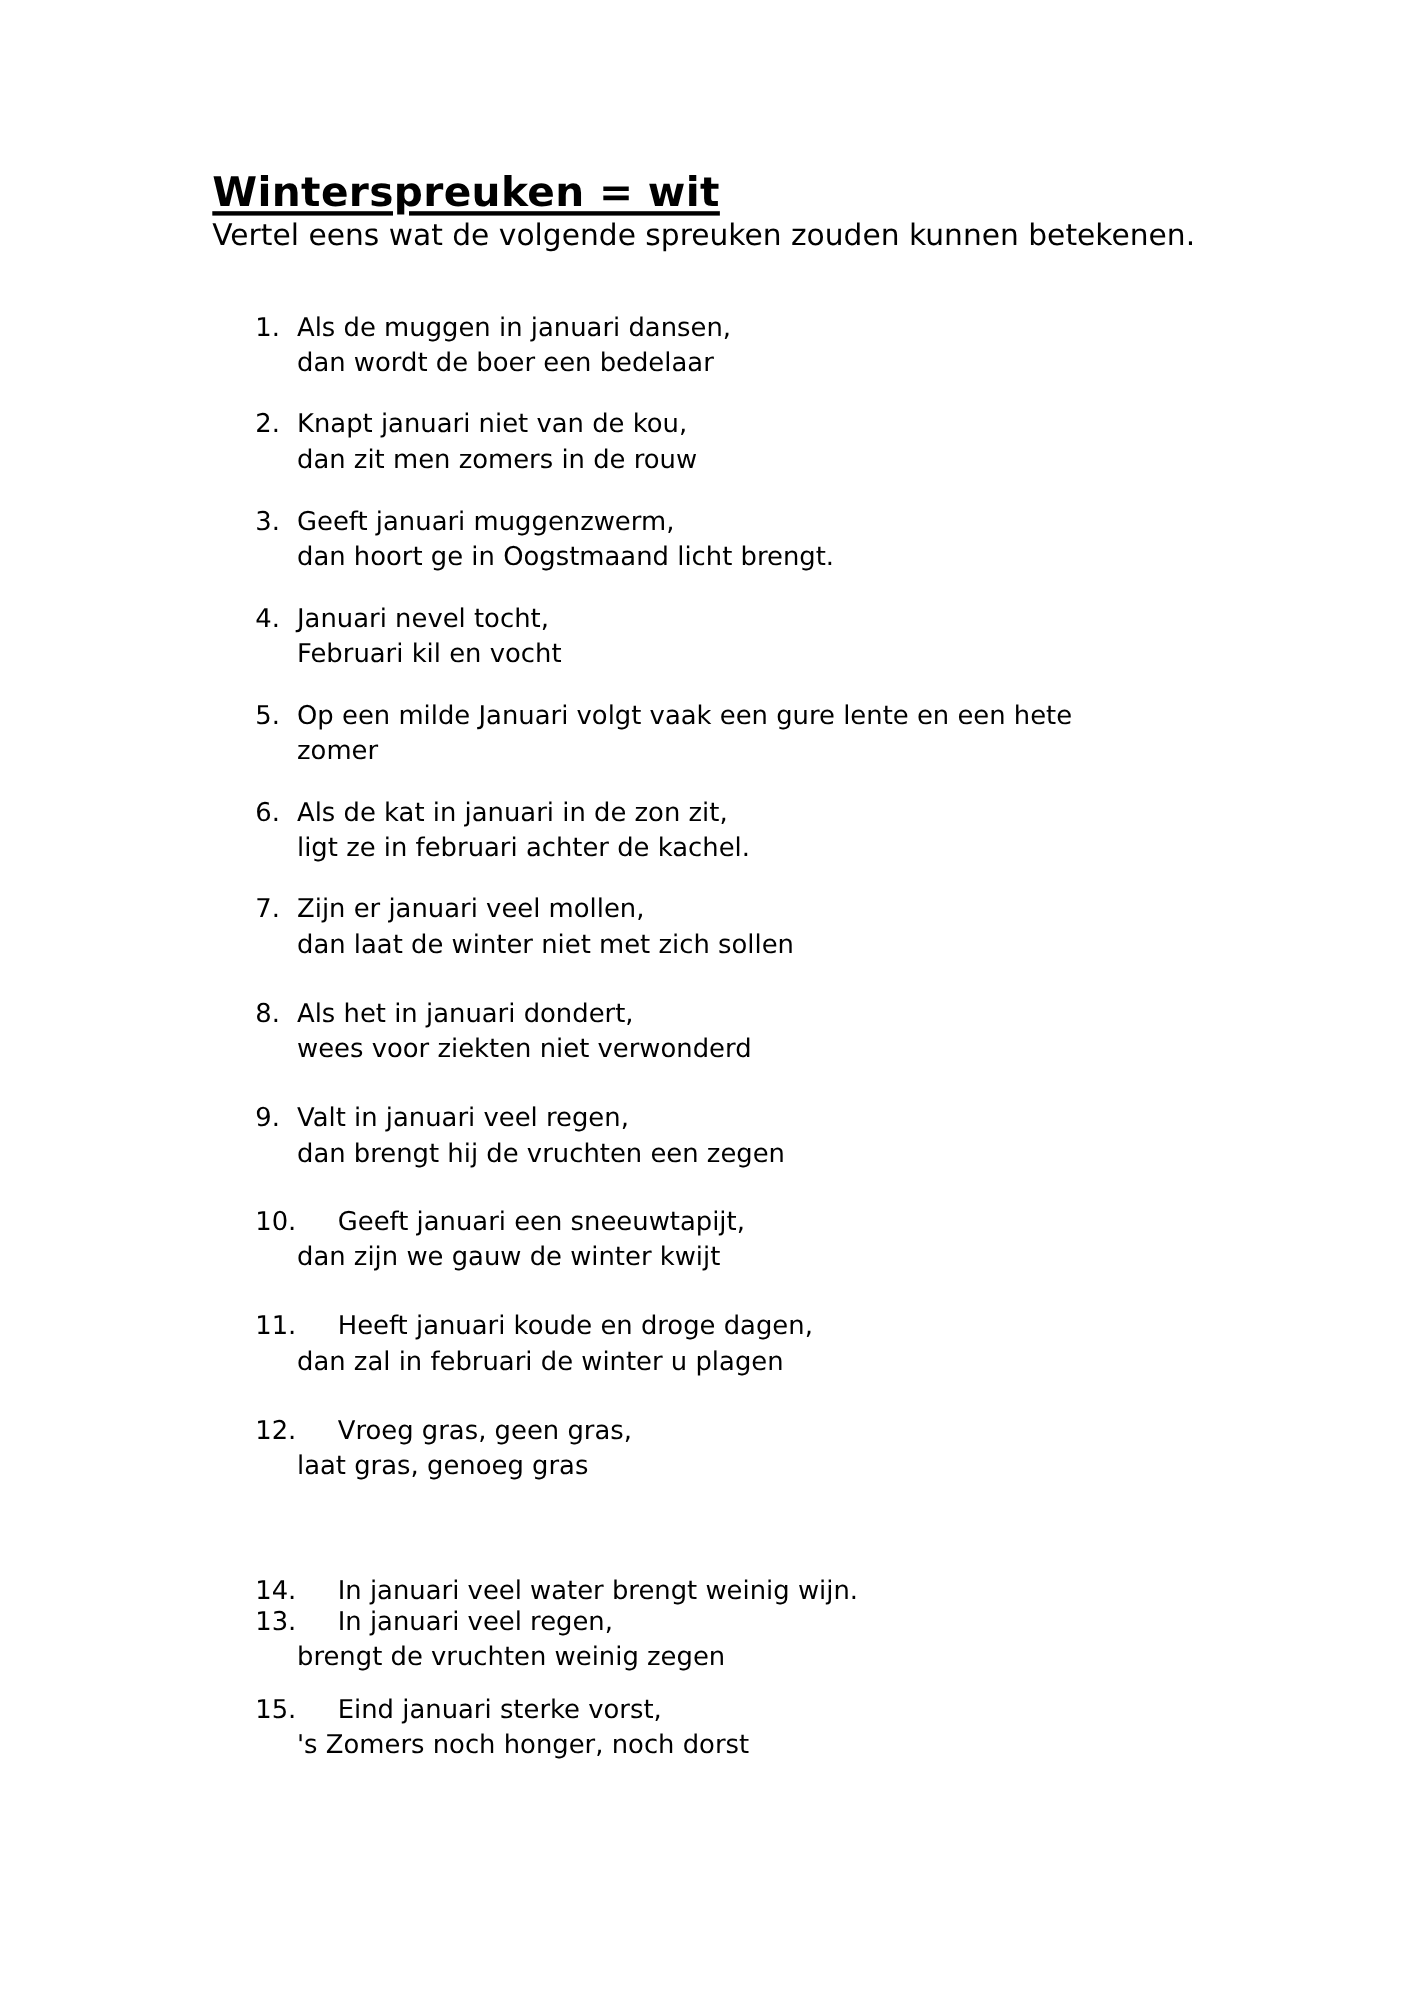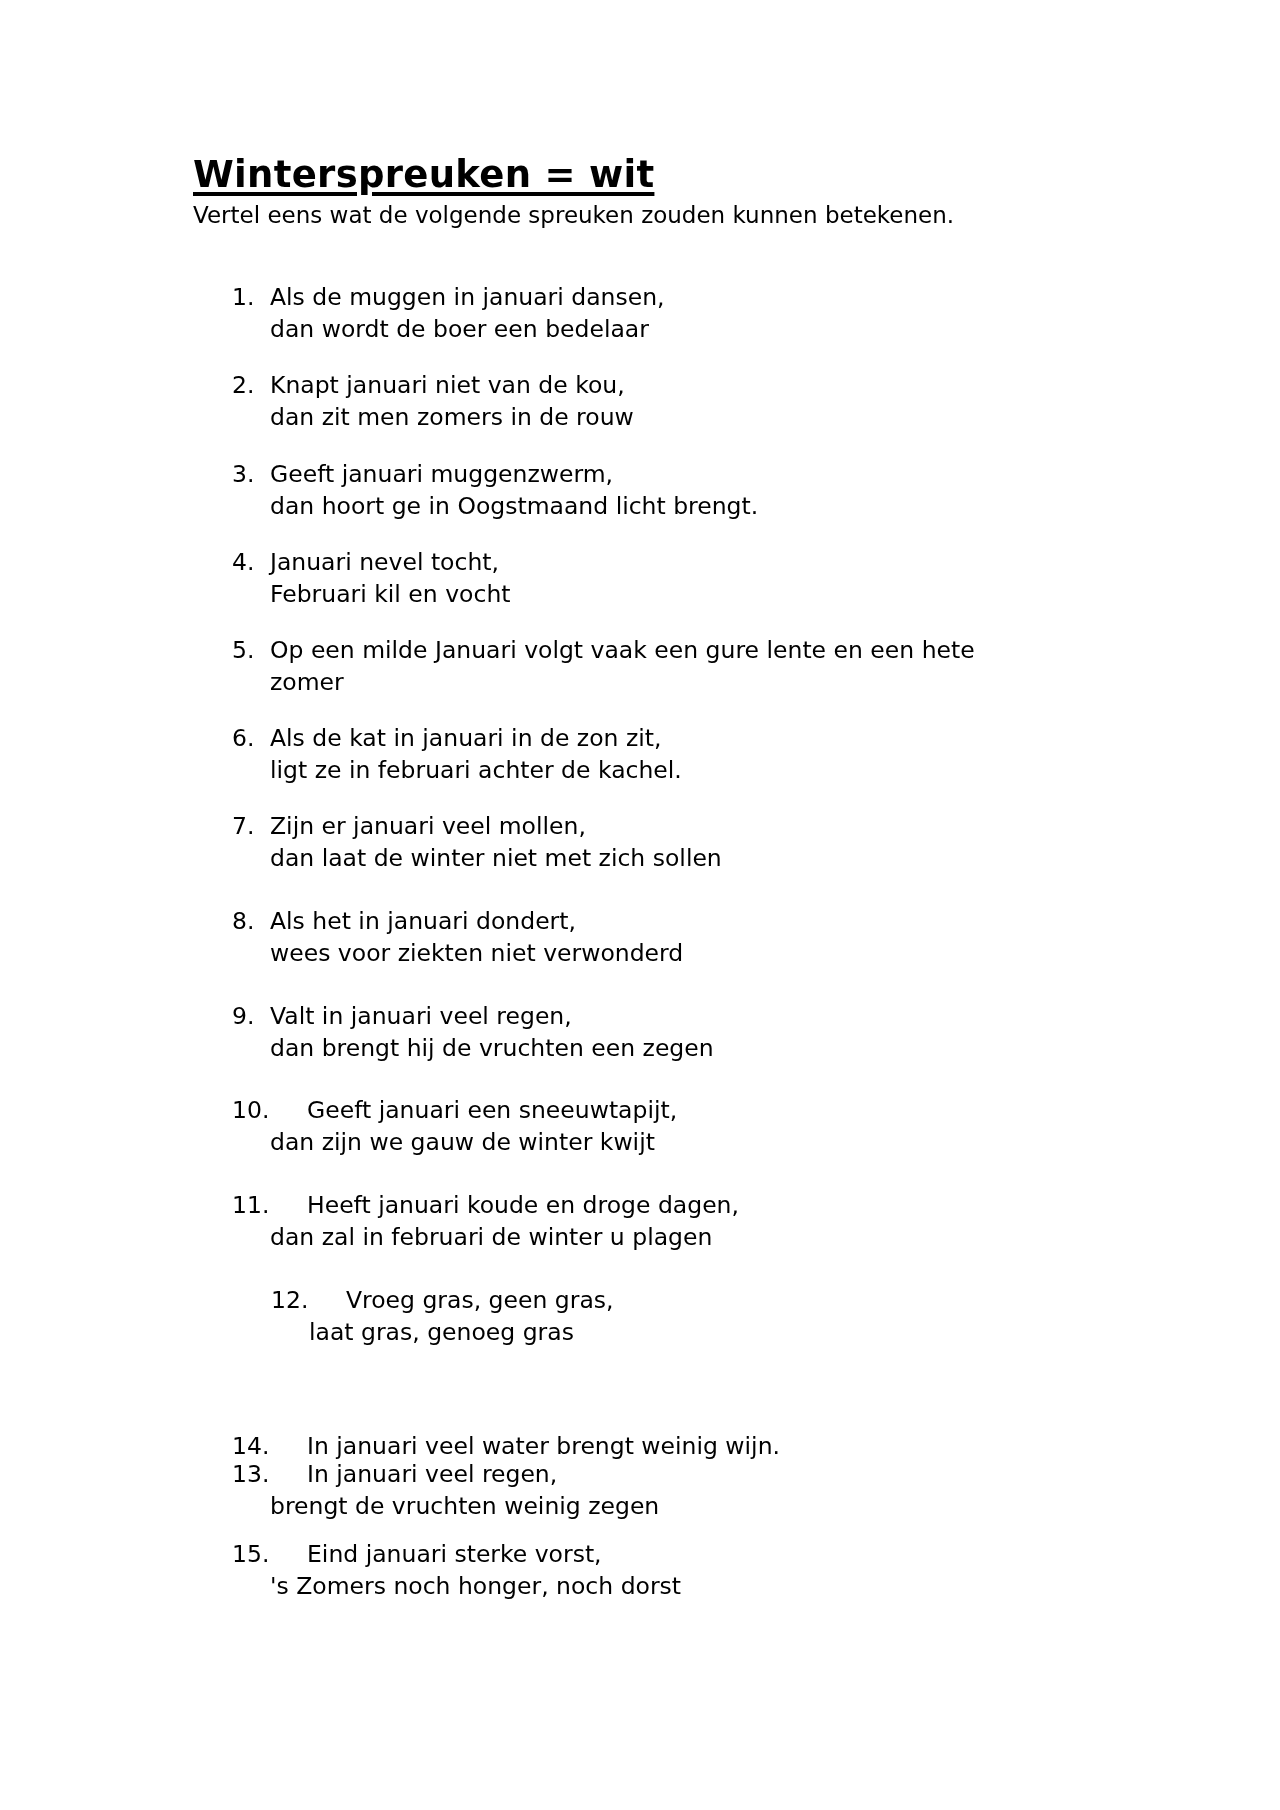--- a/index.html
+++ b/index.html
@@ -25,21 +25,21 @@
       text-decoration-thickness: 4px;
       text-underline-offset: 5px;
       letter-spacing: 0.3px;
       line-height: 44px;
       white-space: nowrap;
     }
     .subtitle {
       position: absolute;
       left: 193px;
       top: 199px;
-      font-size: 23px;
+      font-size: 27px;
       line-height: 32px;
       white-space: nowrap;
     }
     .item {
       position: absolute;
       left: 232px;
       width: 860px;
       font-size: 23.5px;
       line-height: 32px;
     }
@@ -114,21 +114,21 @@
     <div class="item wide" style="top:1094px;">
       <span class="num">10.</span>
       <span class="line first">Geeft januari een sneeuwtapijt,</span>
       <span class="line">dan zijn we gauw de winter kwijt</span>
     </div>
     <div class="item wide" style="top:1189px;">
       <span class="num">11.</span>
       <span class="line first">Heeft januari koude en droge dagen,</span>
       <span class="line">dan zal in februari de winter u plagen</span>
     </div>
-    <div class="item wide" style="top:1284px;margin-left:39px;">
+    <div class="item wide" style="top:1284px;">
       <span class="num">12.</span>
       <span class="line first">Vroeg gras, geen gras,</span>
       <span class="line">laat gras, genoeg gras</span>
     </div>
     <div class="item wide" style="top:1458px;">
       <span class="num">13.</span>
       <span class="line first">In januari veel regen,</span>
       <span class="line">brengt de vruchten weinig zegen</span>
     </div>
     <div class="item wide" style="top:1430px;">

